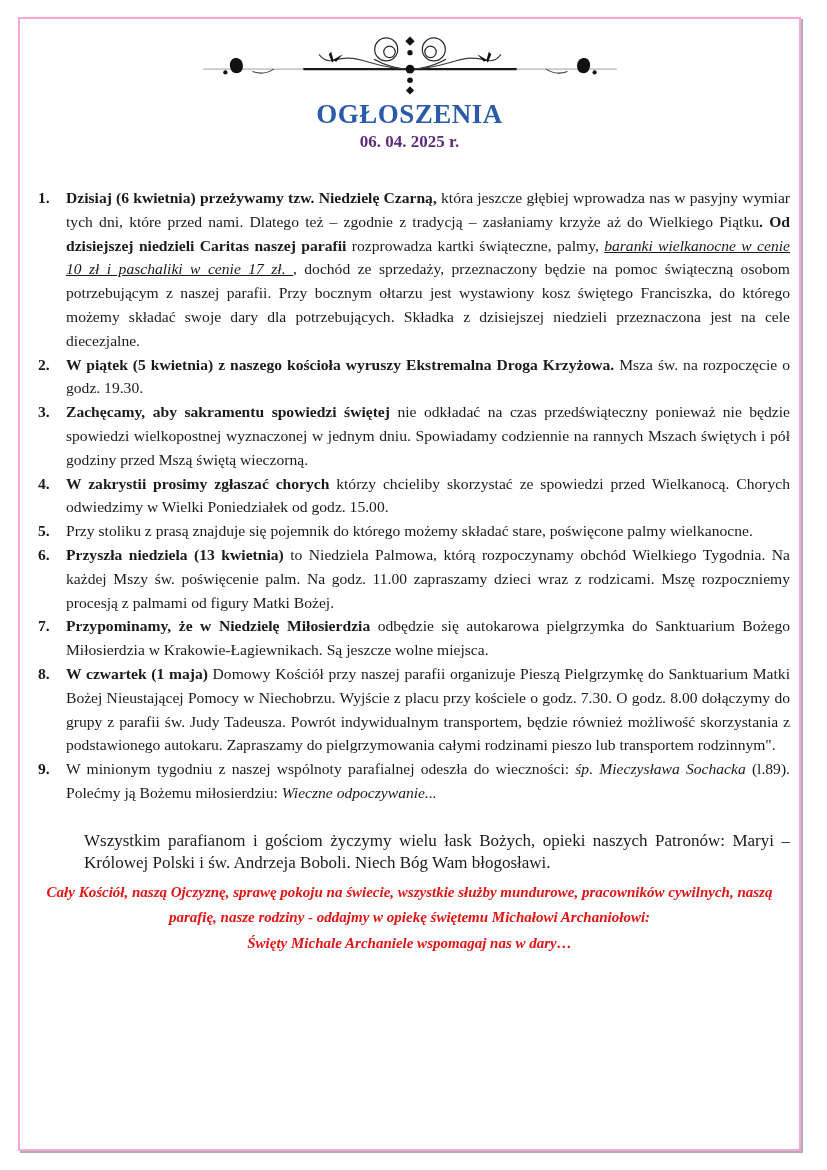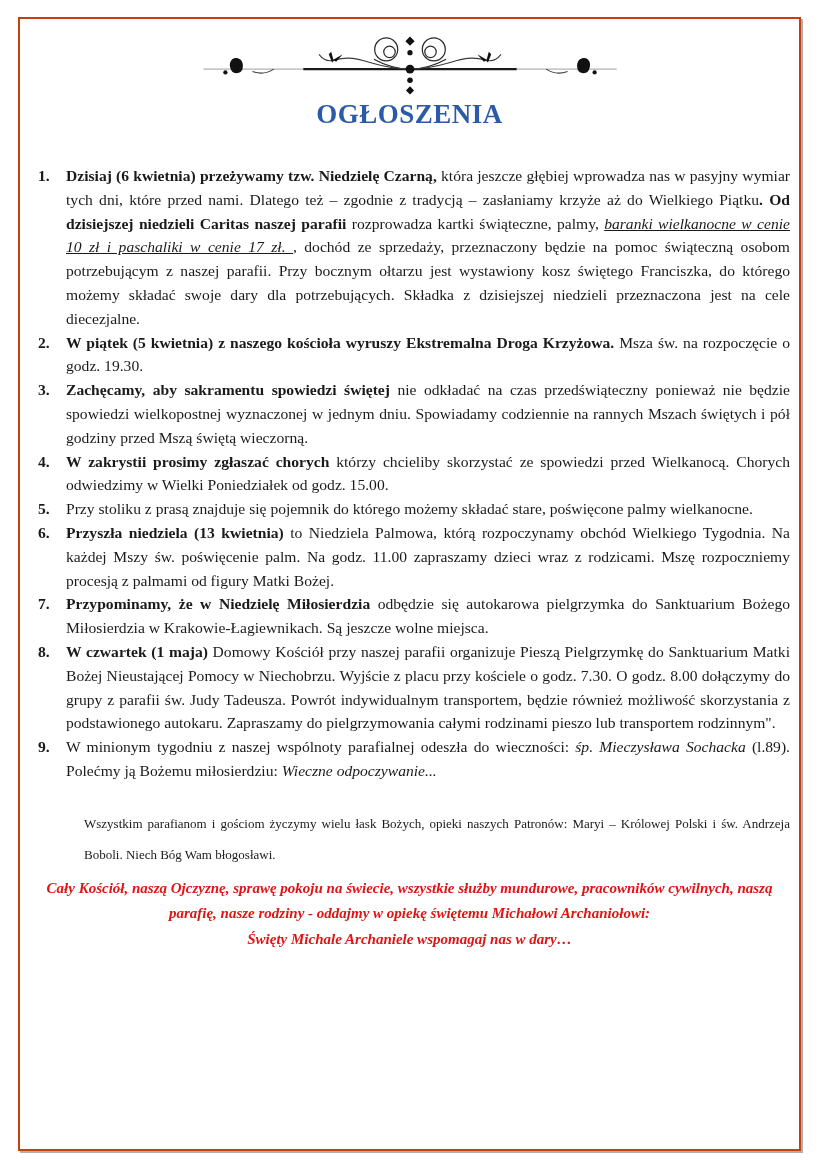--- a/index.html
+++ b/index.html
@@ -7,21 +7,21 @@
     width:827px; height:1170px;
     background:#ffffff;
     font-family:"Liberation Serif", serif;
     color:#1a1a1a;
     position:relative;
     overflow:hidden;
   }
   .frame {
     position:absolute; left:18px; top:17px;
     width:783px; height:1134px;
-    border:2px solid #c2410c;
+    border:2px solid #f9a8d4;
     box-shadow:2px 2px 0 rgba(110,110,110,.55);
     box-sizing:border-box;
     background:#fff;
   }
   .ornament-wrap { text-align:center; margin-top:14px; height:64px; }
   .header { text-align:center; }
   .doc-title {
     margin:2px 0 0 0;
     font-size:27px; font-weight:bold; letter-spacing:.5px;
     color:#2A5AA8;
@@ -38,21 +38,21 @@
   }
   .list { margin:34px 9px 0 18px; font-size:15.6px; line-height:23.8px; }
   .item { display:flex; }
   .num { flex:0 0 28px; width:28px; font-weight:bold; }
   .item-body { flex:1; text-align:justify; }
   .b { font-weight:bold; }
   .i { font-style:italic; }
   .u { text-decoration:underline; }
   .closing {
     margin:25px 9px 0 64px;
-    font-size:13px; line-height:31px;
+    font-size:17px; line-height:22px;
     text-align:justify;
   }
   .dedication {
     margin:6px 26px 0 26px;
     text-align:center;
     color:#E11313;
     font-weight:bold; font-style:italic;
     font-size:15px; line-height:25.5px;
   }
   .dedication p { margin:0; }
@@ -86,20 +86,21 @@
       <rect class="dk" x="276" y="6" width="8" height="8" transform="rotate(45 280 10)"></rect>
       <circle class="dk" cx="280" cy="24" r="3.2"></circle>
       <circle class="dk" cx="280" cy="44" r="5.4"></circle>
       <circle class="dk" cx="280" cy="57.5" r="3.4"></circle>
       <rect class="dk" x="276.5" y="66.5" width="7" height="7" transform="rotate(45 280 70)"></rect>
     </svg>
   </div>
 
   <div class="header">
     <h1 class="doc-title">OGŁOSZENIA</h1>
+    <h3 class="doc-date">06. 04. 2025 r.</h3>
   </div>
 
   <div class="list" id="list">
       <div class="item">
         <span class="num">1.</span>
         <div class="item-body"><span class="b">Dzisiaj (6 kwietnia) przeżywamy tzw. Niedzielę Czarną,</span><span> która jeszcze głębiej wprowadza nas w pasyjny wymiar tych dni, które przed nami. Dlatego też – zgodnie z tradycją – zasłaniamy krzyże aż do Wielkiego Piątku</span><span class="b">. Od dzisiejszej niedzieli  Caritas naszej parafii</span><span> rozprowadza kartki świąteczne, palmy, </span><span class="i u">baranki wielkanocne w cenie 10 zł i paschaliki w cenie 17 zł. </span><span>, dochód ze sprzedaży, przeznaczony będzie na pomoc świąteczną osobom potrzebującym z naszej parafii. Przy bocznym ołtarzu jest wystawiony kosz świętego Franciszka, do którego możemy składać swoje dary dla potrzebujących.  Składka z dzisiejszej niedzieli przeznaczona jest na cele diecezjalne.</span></div>
       </div>
       <div class="item">
         <span class="num">2.</span>
         <div class="item-body"><span class="b">W piątek (5 kwietnia) z naszego kościoła wyruszy Ekstremalna Droga Krzyżowa.</span><span> Msza św. na rozpoczęcie o godz. 19.30.</span></div>

